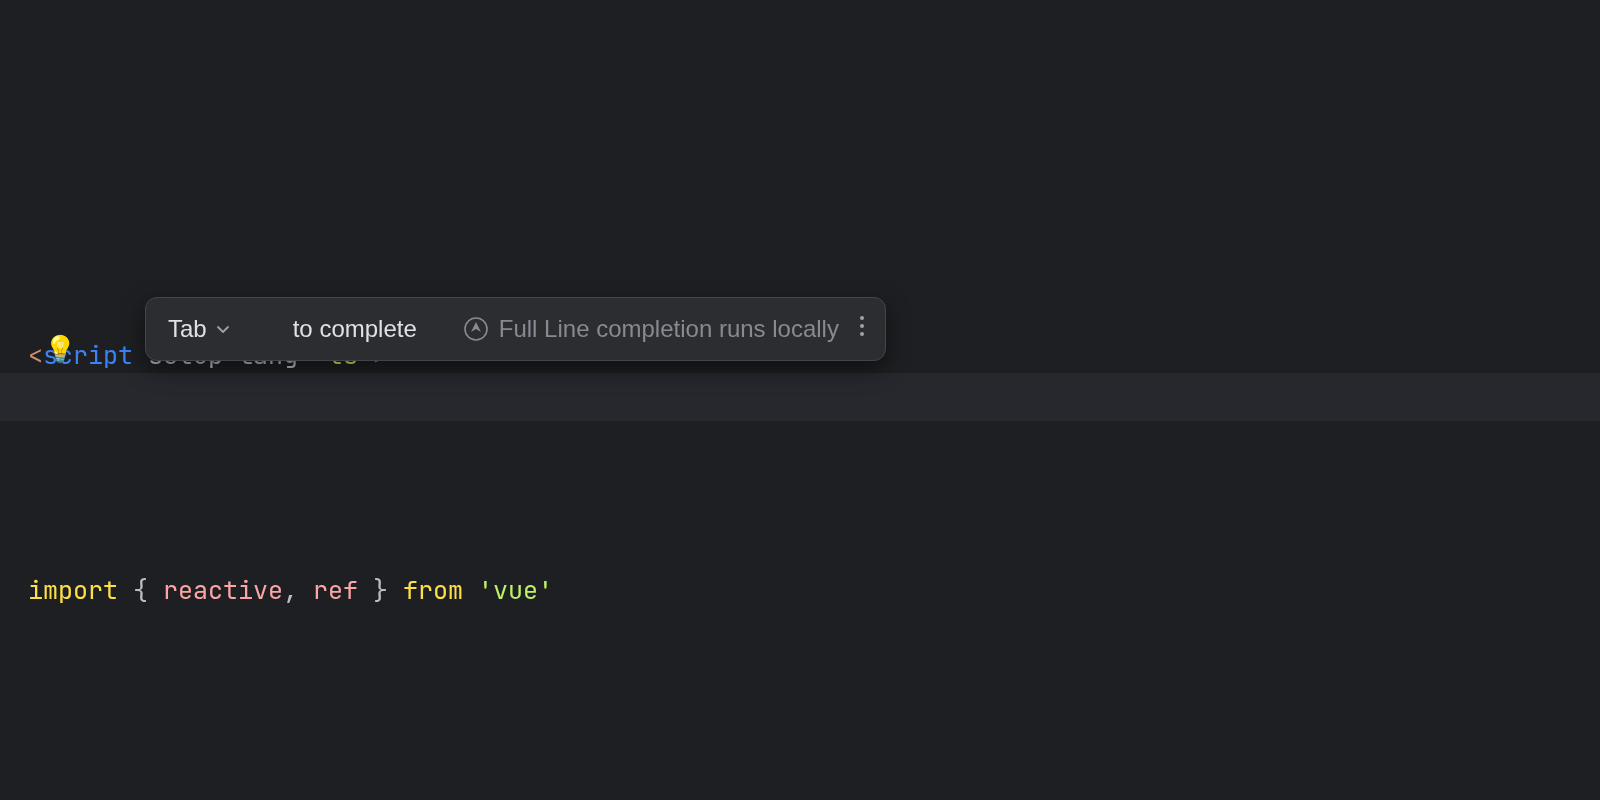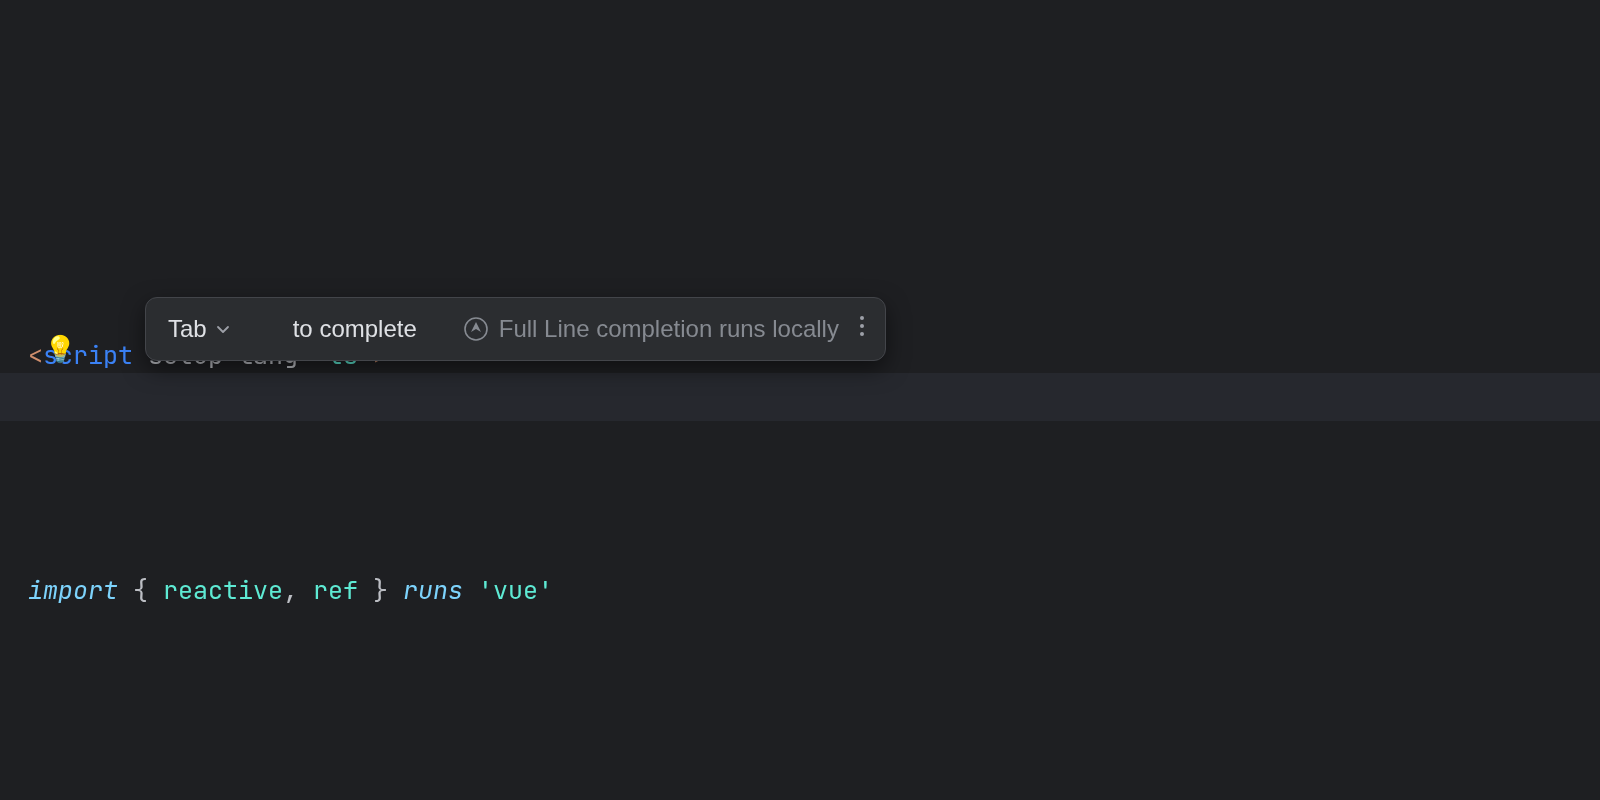--- a/index.html
+++ b/index.html
@@ -16,24 +16,24 @@
   .editor {
     position: relative;
     padding: 50px 0 0 28px;
     line-height: 47px;
     white-space: pre;
   }
   .line {
     height: 47px;
   }
   
-  .kw-import { color: #7dd3fc; font-style: italic; }
-  .kw-blue   { color: #5eead4; }
+  .kw-import { color: #fde047; }
+  .kw-blue   { color: #fca5a5; }
   .ident     { color: #bcbec4; }
-  .string    { color: #5eead4; }
+  .string    { color: #bef264; }
   .tag-name  { color: #3b82f6; }
   .tag-delim { color: #cf8e6d; }
   .attr      { color: #bcbec4; }
 
   .current-line-bg {
     position: absolute;
     left: 0;
     right: 0;
     height: 48px;
     background: #26282e;
@@ -84,21 +84,21 @@
 <body>
 
 <div class="editor">
 
   <div class="current-line-bg" style="top:373px"></div>
 
   
   <div class="line"><span class="tag-delim">&lt;</span><span class="tag-name">script</span><span class="attr"> setup </span><span class="attr">lang</span><span class="ident">=</span><span class="string">"ts"</span><span class="tag-delim">&gt;</span></div>
 
   
-  <div class="line"><span class="kw-import">import </span><span class="ident">{ </span><span class="kw-blue">reactive</span><span class="ident">, </span><span class="kw-blue">ref</span><span class="ident"> } </span><span class="kw-import">runs </span><span class="string">'vue'</span></div>
+  <div class="line"><span class="kw-import">import </span><span class="ident">{ </span><span class="kw-blue">reactive</span><span class="ident">, </span><span class="kw-blue">ref</span><span class="ident"> } </span><span class="kw-import">from </span><span class="string">'vue'</span></div>
 
   
   
 
   
   
 
   
   
 

